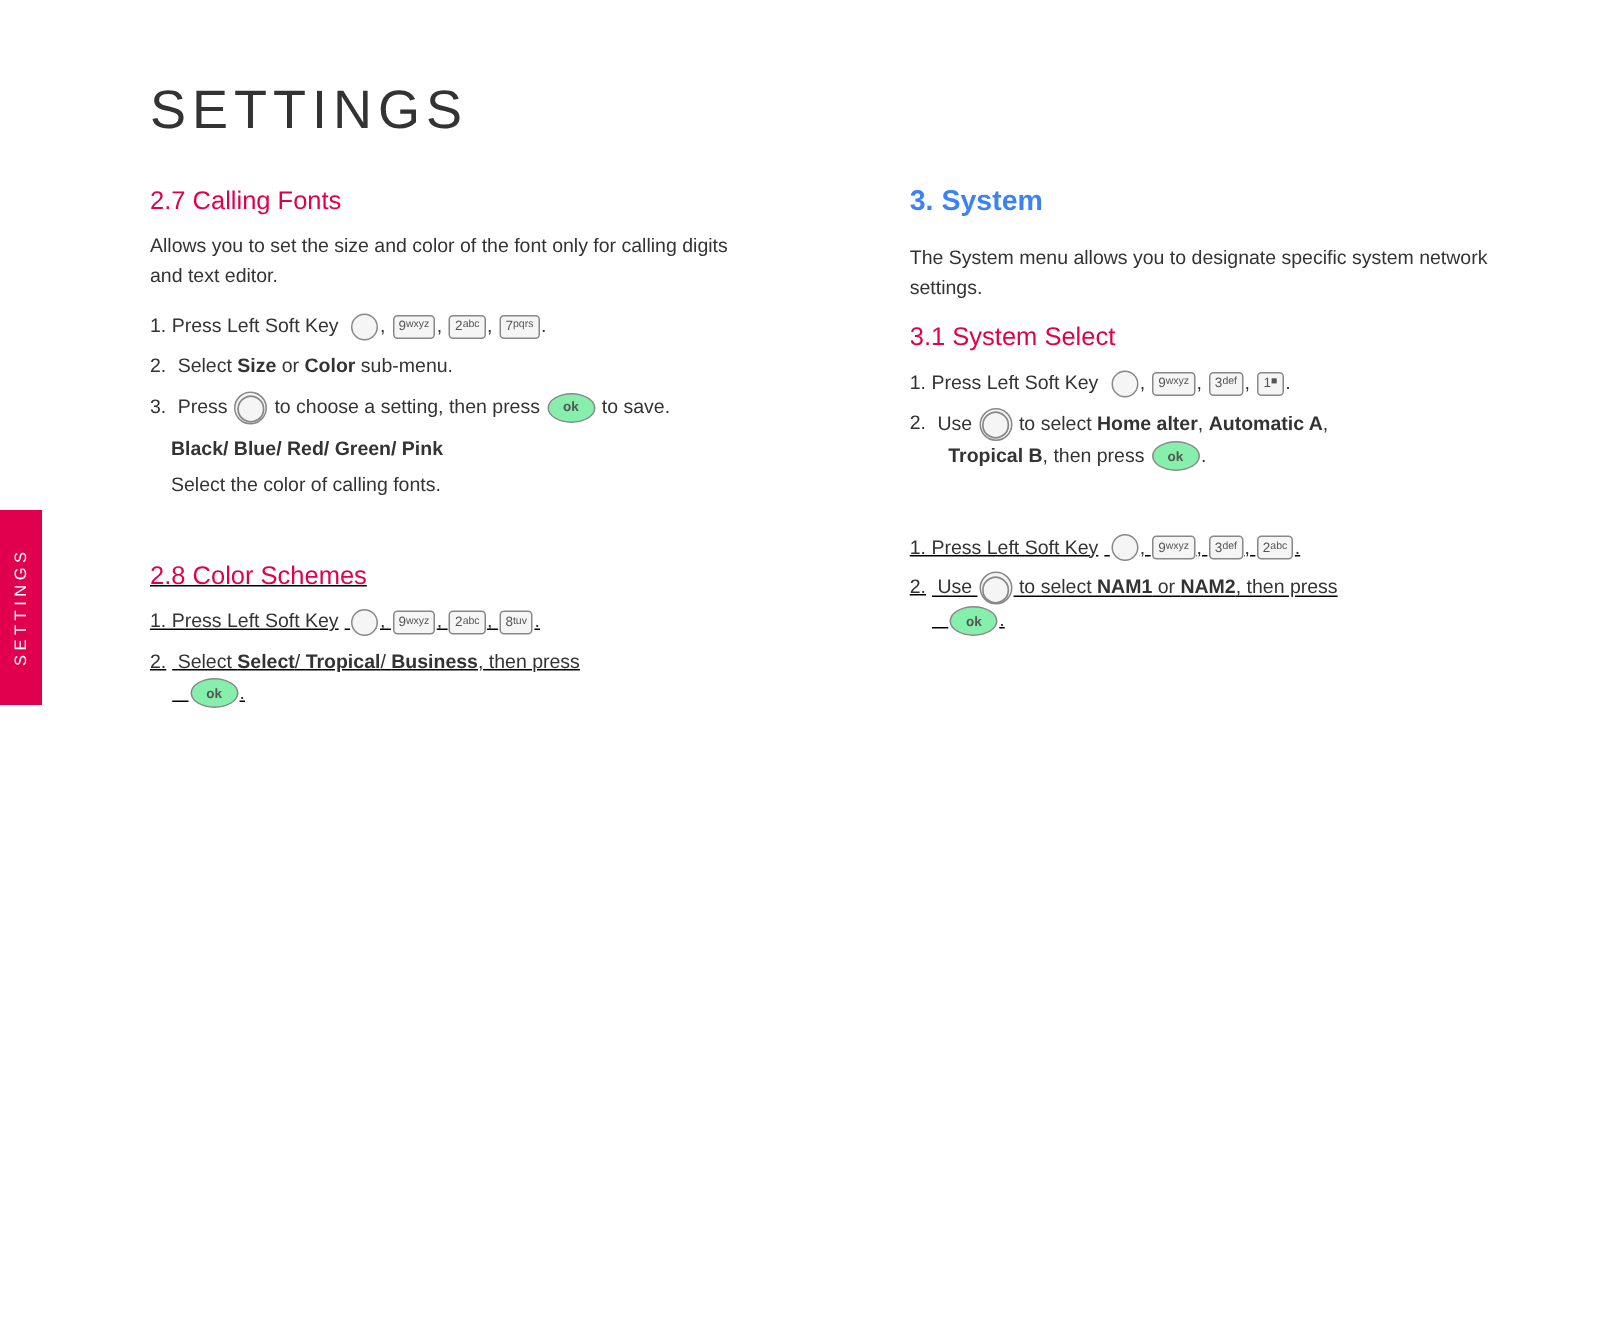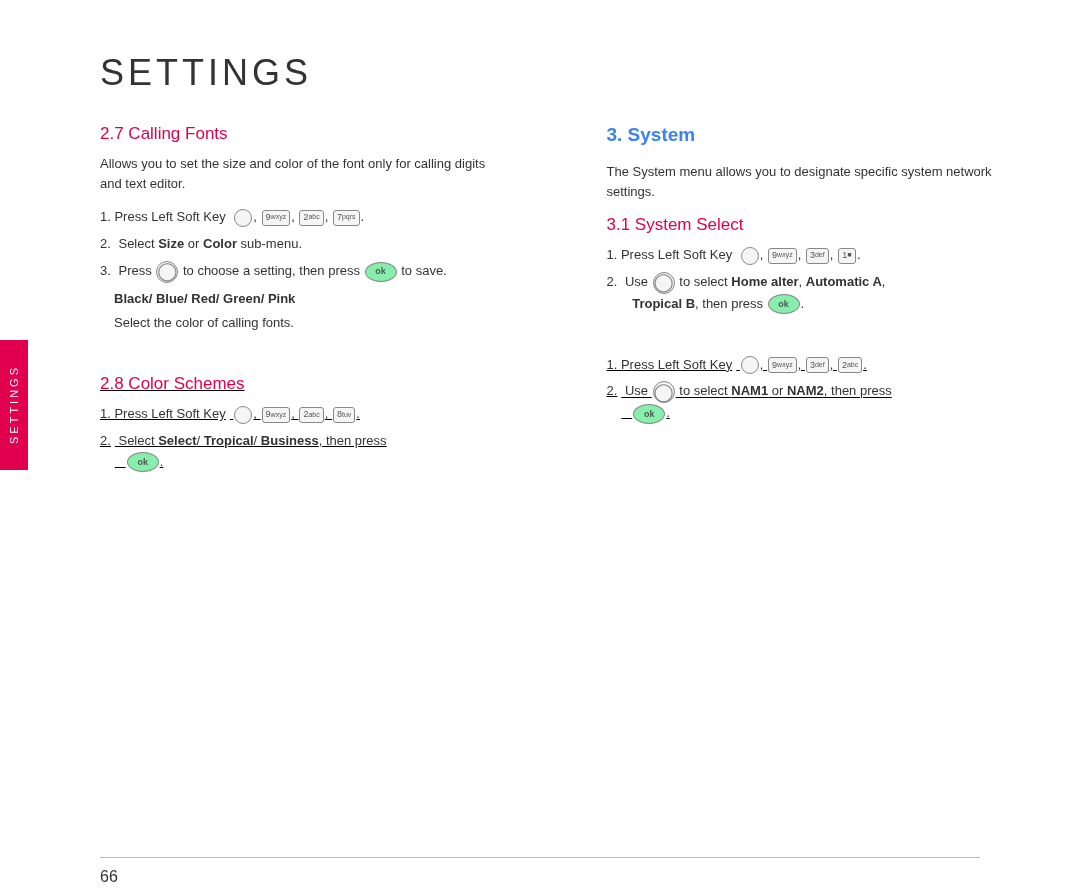--- a/index.html
+++ b/index.html
@@ -289,18 +289,14 @@
             &nbsp;Use <span class="key-nav">◯</span> to select <strong>NAM1</strong> or <strong>NAM2</strong>, then press<br>
             &nbsp;&nbsp;&nbsp;<span class="key-ok">ok</span>.
           </span>
         </div>
       </div>
 
     </div>
 
   </div>
 
-  <div style="padding: 8px 0 10px 100px; margin-top: auto;">
-    <hr style="border:none; border-top:1px solid #bbb; margin: 0 0 10px 0; width: calc(100% - 100px);">
-    <span class="page-number">66</span>
-  </div>
 
 </div>
 
 </body></html>

